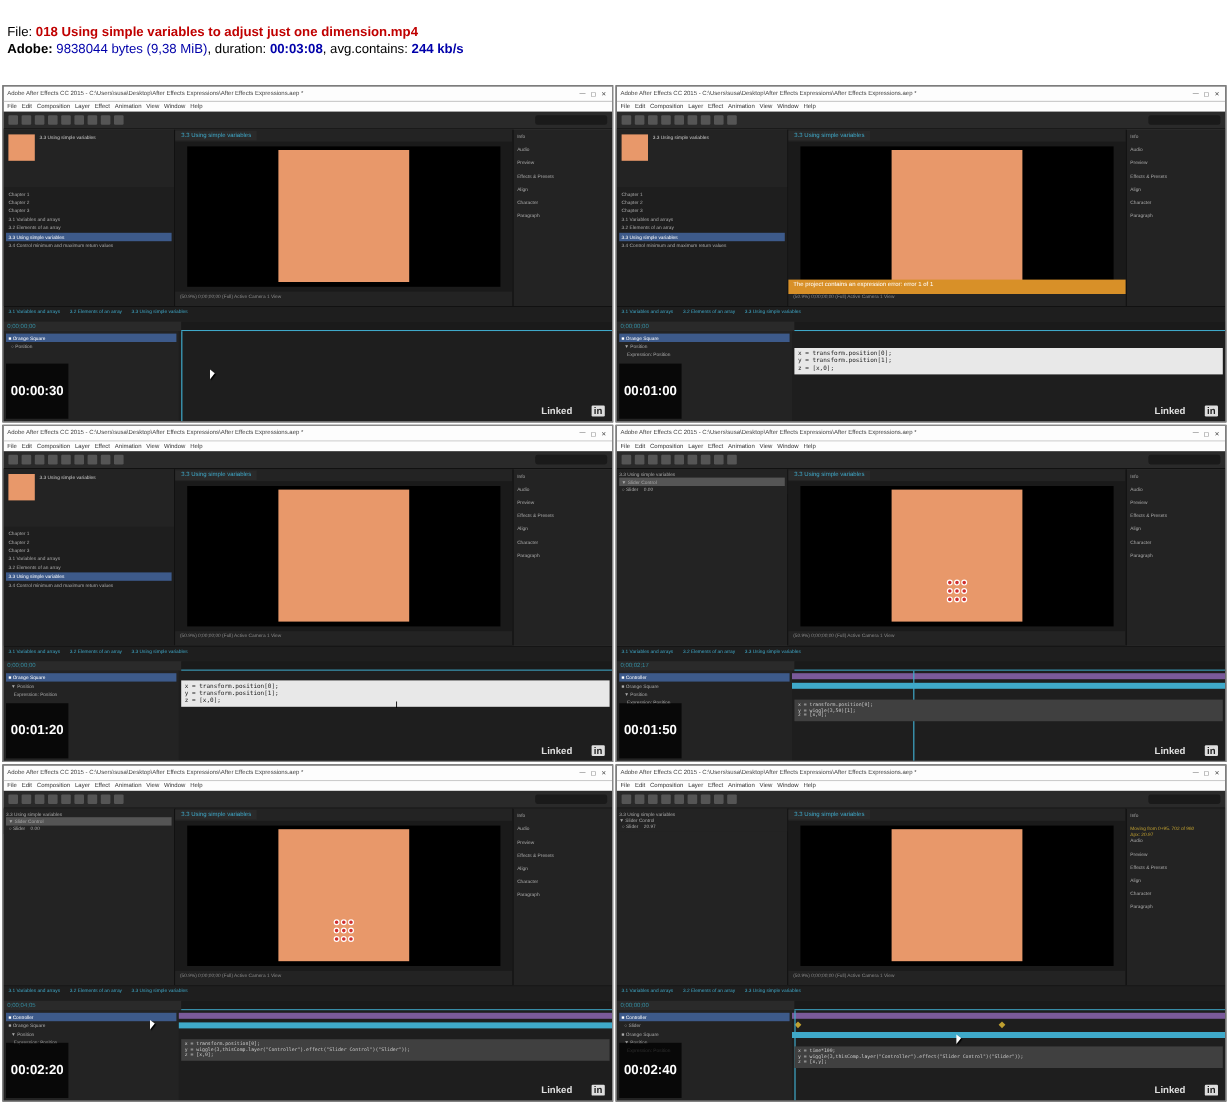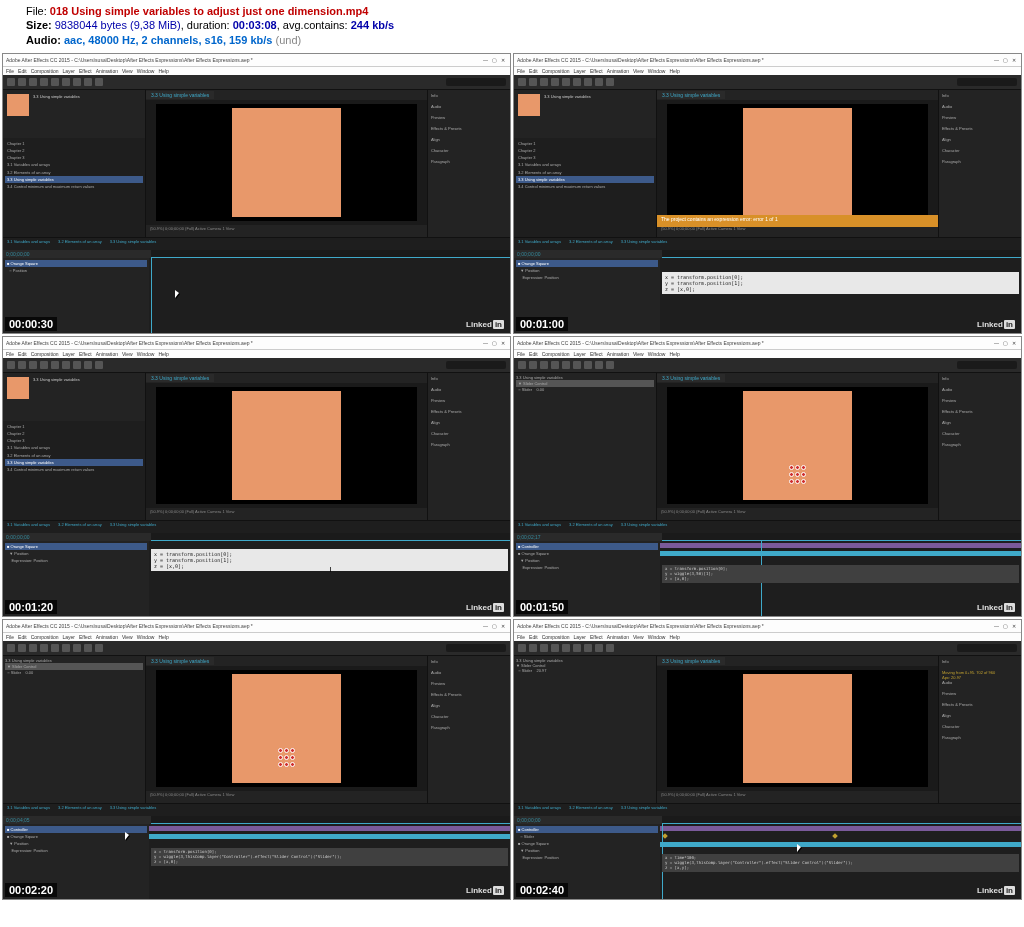--- a/index.html
+++ b/index.html
@@ -4,24 +4,23 @@
 <style>
   body {
     margin: 0;
     padding: 0;
     background: #ffffff;
     font-family: Arial, sans-serif;
     font-size: 11px;
     width: 1024px;
   }
   .file-info {
-    padding: 4px 6px;
+    padding: 20px 6px;
     line-height: 1.3;
     font-size: 11px;
-    margin-left: 20px;
   }
   .file-info .line1 .label { color: #000; }
   .file-info .filename { color: #c00000; font-weight: bold; }
   .file-info .line2 { color: #000; }
   .file-info .size-val { color: #0000aa; font-weight: normal; }
   .file-info .duration-val { color: #0000aa; font-weight: bold; }
   .file-info .bitrate-val { color: #0000aa; font-weight: bold; }
   .file-info .audio-line { color: #0066cc; font-weight: bold; }
   .file-info .audio-prefix { color: #000; font-weight: bold;}
   .file-info .video-line { color: #008800; font-weight: bold; }
@@ -192,39 +191,39 @@
     padding:1px 4px;
   }
   .timestamp {
     position: absolute;
     bottom: 2px;
     left: 2px;
     background: rgba(0,0,0,0.75);
     color: #fff;
     font-size: 11px;
     font-weight: bold;
-    padding: 1px 4px;
+    padding: 17px 4px;
     font-family: Arial, sans-serif;
   }
   .linkedin-logo {
     position: absolute;
     bottom: 4px;
     right: 6px;
     color: #fff;
     font-size: 8px;
     font-weight: bold;
     opacity: 0.85;
   }
   .linkedin-logo .in {
     display:inline-block;
     background:#fff;
     color:#232323;
     border-radius:1px;
     padding:0 2px;
-    margin-left:1px;
+    margin-left:16px;
   }
   .effect-controls {
     background:#232323;
     font-size:4px;
     color:#aaa;
     padding:2px;
   }
   .effect-row.sel { background:#555; padding:1px 2px;}
   .tl-bar-purple { position:absolute; height:5px; background:#7a5a9a; }
   .tl-bar-cyan { position:absolute; height:5px; background:#3fa9c9; }
@@ -239,24 +238,21 @@
   }
 </style>
 </head>
 <body>
 
 <div class="file-info">
   <div class="line1">
     <span class="label">File: </span><span class="filename">018 Using simple variables to adjust just one dimension.mp4</span>
   </div>
   <div class="line2">
-    <b><span>Size: </span></b><span class="size-val">9838044 bytes (9,38 MiB)</span><span>, duration: </span><span class="duration-val">00:03:08</span><span>, avg.contains: </span><span class="bitrate-val">244 kb/s</span>
-  </div>
-  <div>
-    <span class="audio-prefix">Audio: </span><span class="audio-line">aac, 48000 Hz, 2 channels, s16, 159 kb/s</span><span class="und"> (und)</span>
+    <b><span>Adobe: </span></b><span class="size-val">9838044 bytes (9,38 MiB)</span><span>, duration: </span><span class="duration-val">00:03:08</span><span>, avg.contains: </span><span class="bitrate-val">244 kb/s</span>
   </div>
 </div>
 
 <div class="grid">
 
   <div class="thumb">
     <div class="ae-window">
       <div class="titlebar">
         <span>Adobe After Effects CC 2015 - C:\Users\susa\Desktop\After Effects Expressions\After Effects Expressions.aep *</span>
         <span class="winbtns">

